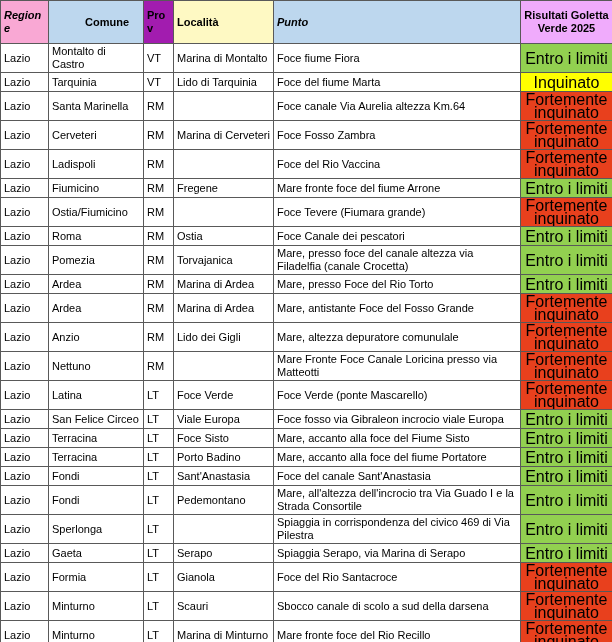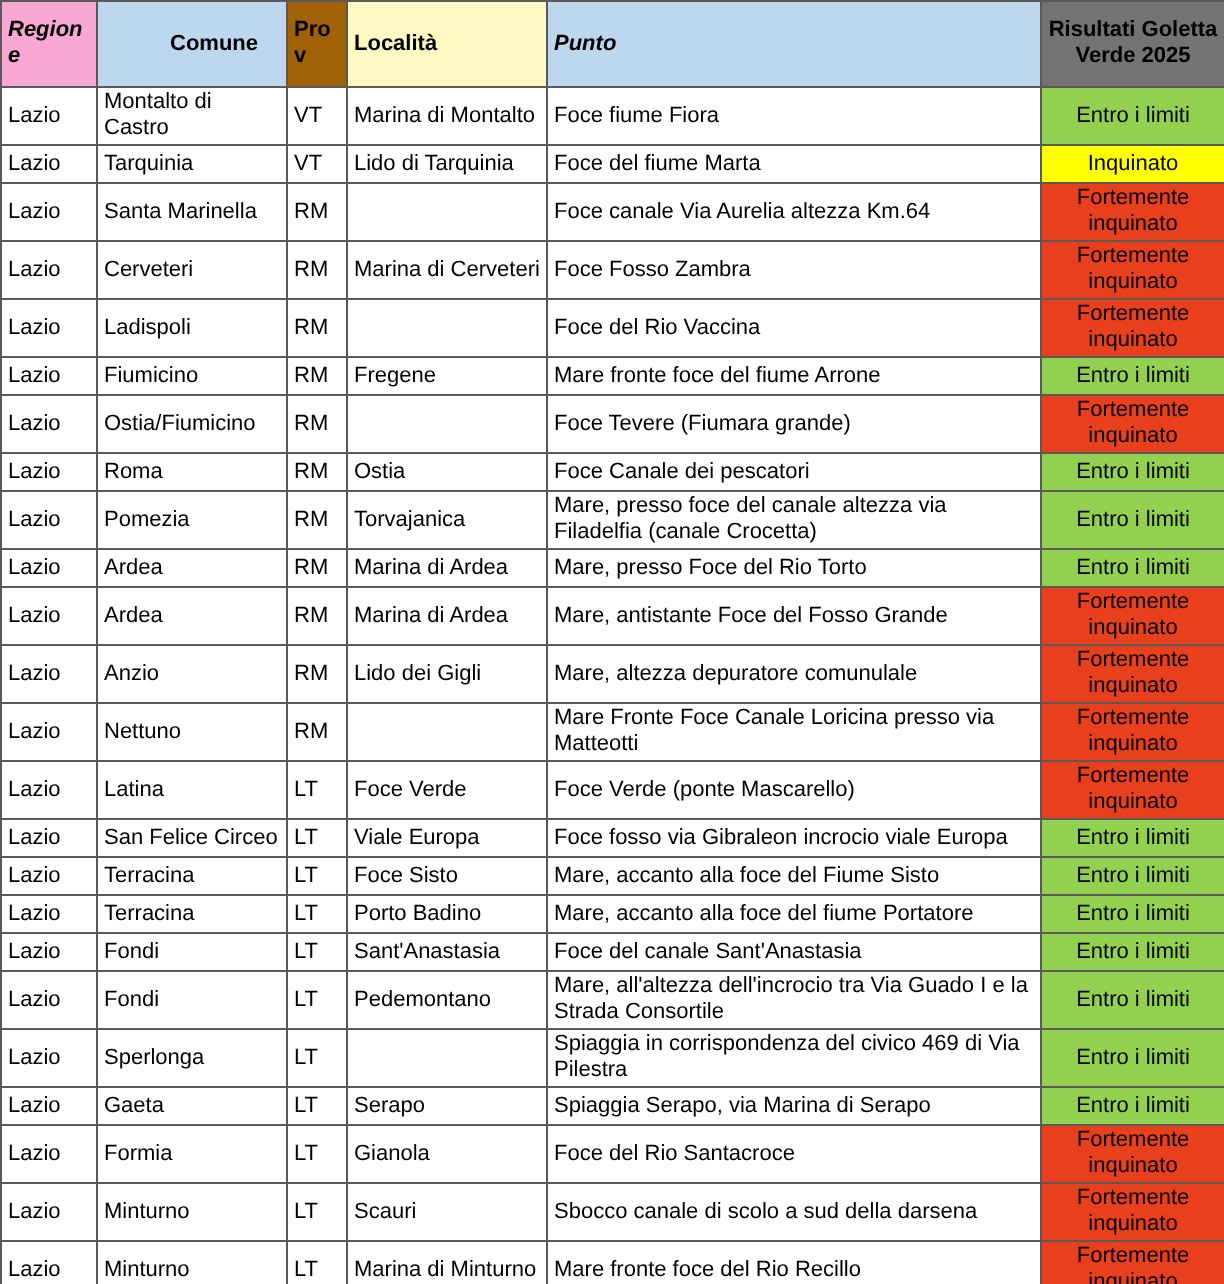--- a/index.html
+++ b/index.html
@@ -30,43 +30,43 @@
     vertical-align:middle;
   }
   thead th.result-col {
     text-align:center;
     padding:1px 2px;
   }
   tbody td { height:16px; }
   tbody td.result {
     text-align:center;
     padding:1px 2px;
-    font-size:11px;
+    font-size:16px;
   }
 </style>
 </head>
 <body>
 
 <table class="results">
   <colgroup>
     <col style="width:48px">
     <col style="width:95px">
     <col style="width:30px">
     <col style="width:100px">
     <col style="width:247px">
     <col style="width:92px">
   </colgroup>
   <thead>
     <tr>
       <th style="background: #f9a8d4; font-style: italic;">Regione</th>
       <th style="background: rgb(189, 215, 238); padding-left: 36px;">Comune</th>
-      <th style="background: #a16207;">Prov</th>
+      <th style="background: #a21caf;">Prov</th>
       <th style="background: #fef9c3;">Località</th>
       <th style="background: rgb(189, 215, 238); font-style: italic;">Punto</th>
-      <th class="result-col" style="background: #737373; text-align: center;">Risultati Goletta Verde 2025</th>
+      <th class="result-col" style="background: #f0abfc; text-align: center;">Risultati Goletta Verde 2025</th>
     </tr>
   </thead>
   <tbody>
       <tr>
         <td>Lazio</td>
         <td>Montalto di Castro</td>
         <td>VT</td>
         <td>Marina di Montalto</td>
         <td>Foce fiume Fiora</td>
         <td class="result" style="background: rgb(146, 208, 80);">Entro i limiti</td>

